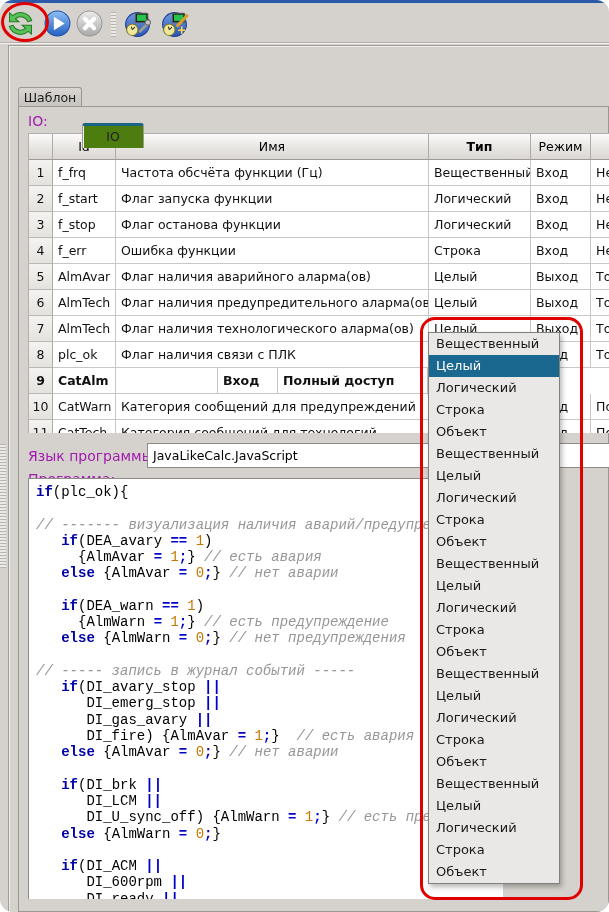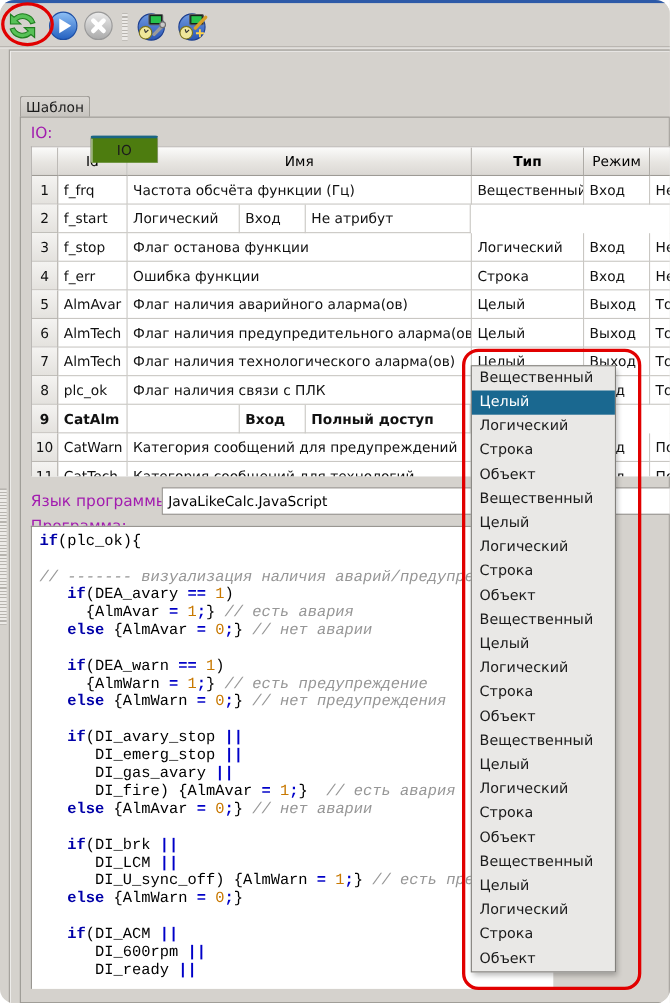--- a/index.html
+++ b/index.html
@@ -178,20 +178,21 @@
           <div class="cell c0 numcell">1</div>
           <div class="cell c1">f_frq</div>
           <div class="cell c2">Частота обсчёта функции (Гц)</div>
           <div class="cell c3">Вещественный</div>
           <div class="cell c4">Вход</div>
           <div class="cell c5">Не атрибут</div>
         </div>
         <div class="trow">
           <div class="cell c0 numcell">2</div>
           <div class="cell c1">f_start</div>
+          <div class="cell c2">Флаг запуска функции</div>
           <div class="cell c3">Логический</div>
           <div class="cell c4">Вход</div>
           <div class="cell c5">Не атрибут</div>
         </div>
         <div class="trow">
           <div class="cell c0 numcell">3</div>
           <div class="cell c1">f_stop</div>
           <div class="cell c2">Флаг останова функции</div>
           <div class="cell c3">Логический</div>
           <div class="cell c4">Вход</div>
@@ -273,20 +274,21 @@
       <div class="cline"></div>
       <div class="cline"><span class="tc">// ------- визуализация наличия аварий/предупреждений ----------</span></div>
       <div class="cline"><span class="tp">   </span><span class="tk">if</span><span class="tp">(DEA_avary </span><span class="to">==</span><span class="tp"> </span><span class="tn">1</span><span class="tp">)</span></div>
       <div class="cline"><span class="tp">     {AlmAvar </span><span class="to">=</span><span class="tp"> </span><span class="tn">1</span><span class="to">;</span><span class="tp">} </span><span class="tc">// есть авария</span></div>
       <div class="cline"><span class="tp">   </span><span class="tk">else</span><span class="tp"> {AlmAvar </span><span class="to">=</span><span class="tp"> </span><span class="tn">0</span><span class="to">;</span><span class="tp">} </span><span class="tc">// нет аварии</span></div>
       <div class="cline"></div>
       <div class="cline"><span class="tp">   </span><span class="tk">if</span><span class="tp">(DEA_warn </span><span class="to">==</span><span class="tp"> </span><span class="tn">1</span><span class="tp">)</span></div>
       <div class="cline"><span class="tp">     {AlmWarn </span><span class="to">=</span><span class="tp"> </span><span class="tn">1</span><span class="to">;</span><span class="tp">} </span><span class="tc">// есть предупреждение</span></div>
       <div class="cline"><span class="tp">   </span><span class="tk">else</span><span class="tp"> {AlmWarn </span><span class="to">=</span><span class="tp"> </span><span class="tn">0</span><span class="to">;</span><span class="tp">} </span><span class="tc">// нет предупреждения</span></div>
       <div class="cline"></div>
+      <div class="cline"><span class="tc">// ----- запись в журнал событий -----</span></div>
       <div class="cline"><span class="tp">   </span><span class="tk">if</span><span class="tp">(DI_avary_stop </span><span class="to">||</span></div>
       <div class="cline"><span class="tp">      DI_emerg_stop </span><span class="to">||</span></div>
       <div class="cline"><span class="tp">      DI_gas_avary </span><span class="to">||</span></div>
       <div class="cline"><span class="tp">      DI_fire) {AlmAvar </span><span class="to">=</span><span class="tp"> </span><span class="tn">1</span><span class="to">;</span><span class="tp">}  </span><span class="tc">// есть авария</span></div>
       <div class="cline"><span class="tp">   </span><span class="tk">else</span><span class="tp"> {AlmAvar </span><span class="to">=</span><span class="tp"> </span><span class="tn">0</span><span class="to">;</span><span class="tp">} </span><span class="tc">// нет аварии</span></div>
       <div class="cline"></div>
       <div class="cline"><span class="tp">   </span><span class="tk">if</span><span class="tp">(DI_brk </span><span class="to">||</span></div>
       <div class="cline"><span class="tp">      DI_LCM </span><span class="to">||</span></div>
       <div class="cline"><span class="tp">      DI_U_sync_off) {AlmWarn </span><span class="to">=</span><span class="tp"> </span><span class="tn">1</span><span class="to">;</span><span class="tp">} </span><span class="tc">// есть предупреждение</span></div>
       <div class="cline"><span class="tp">   </span><span class="tk">else</span><span class="tp"> {AlmWarn </span><span class="to">=</span><span class="tp"> </span><span class="tn">0</span><span class="to">;</span><span class="tp">}</span></div>

